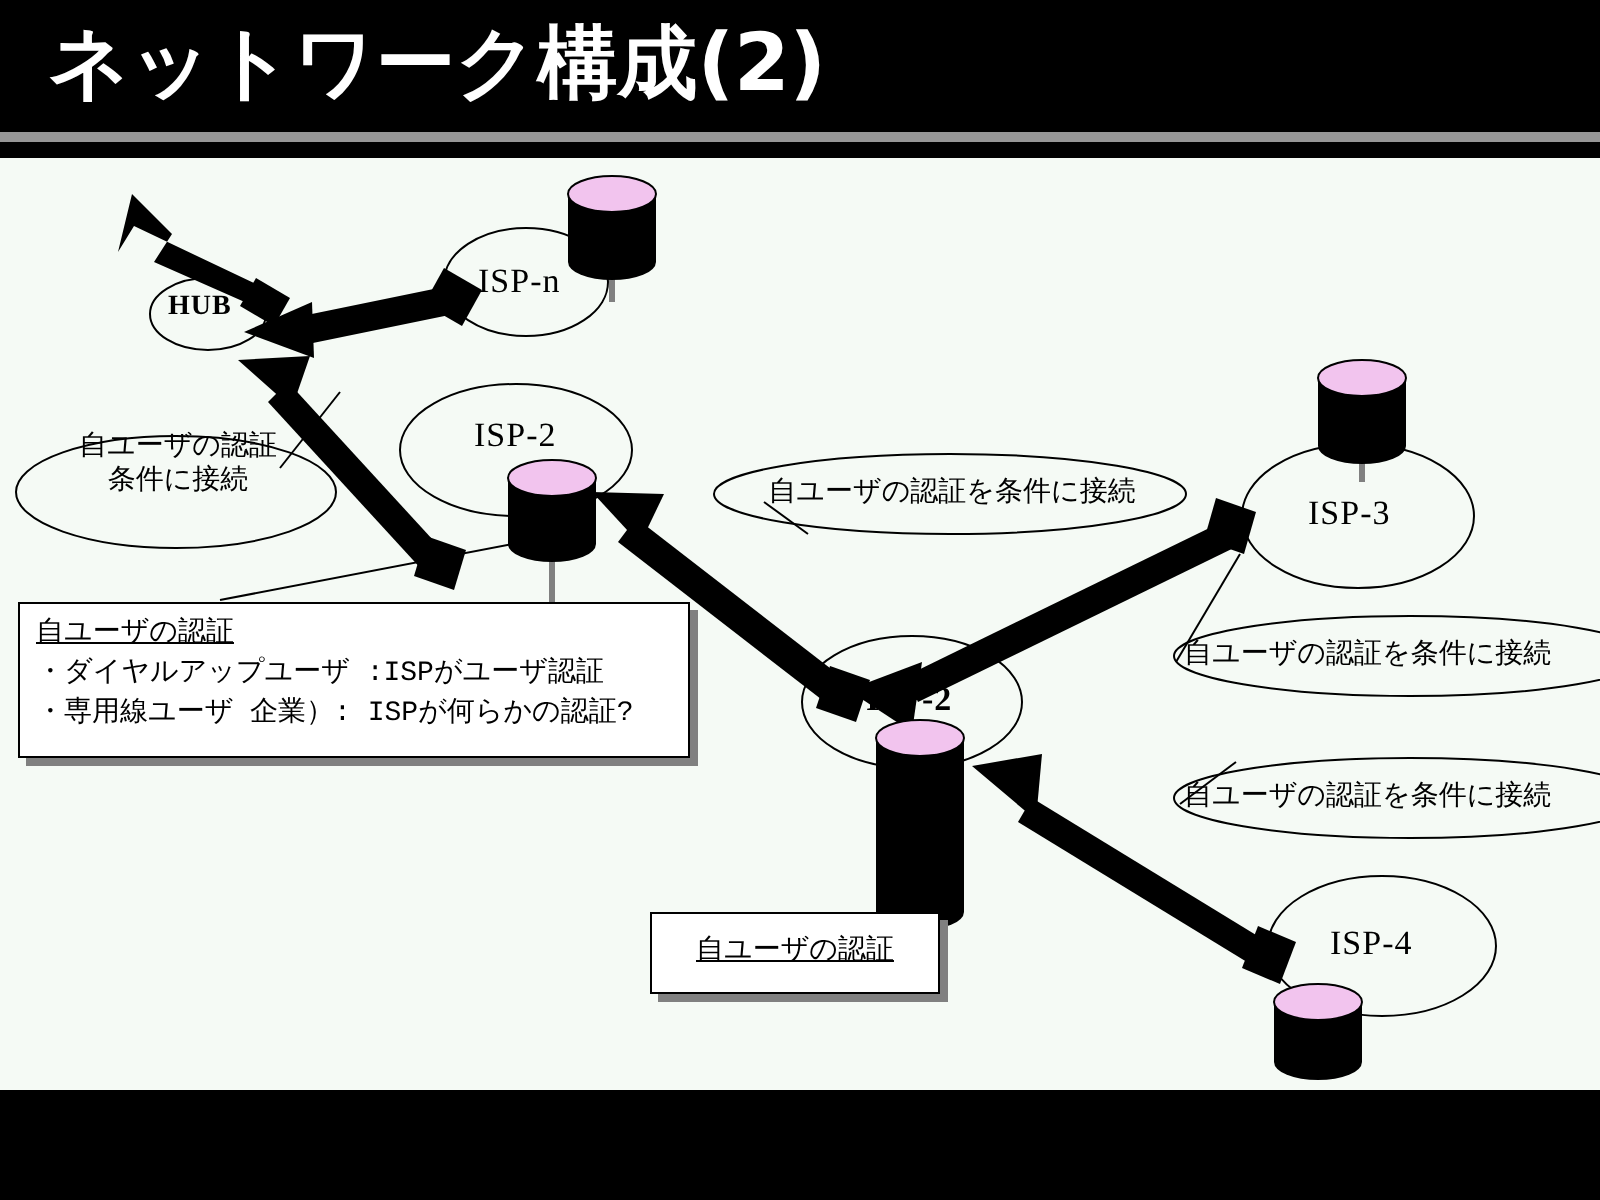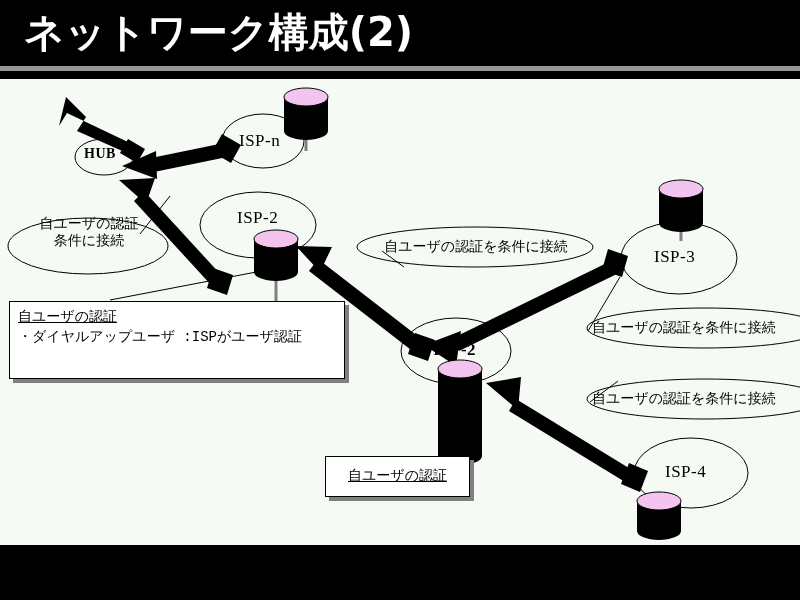--- a/index.html
+++ b/index.html
@@ -239,20 +239,21 @@
   <div class="callout-text" style="left:364px; top:238px; width:224px;">自ユーザの認証を条件に接続</div>
 
   <div class="callout-text" style="left:592px; top:319px; width:224px; text-align:left;">自ユーザの認証を条件に接続</div>
 
   <div class="callout-text" style="left:592px; top:390px; width:224px; text-align:left;">自ユーザの認証を条件に接続</div>
 
   <div class="anno-box" style="left:9px; top:301px; width:336px; height:78px;">
     <div class="anno-inner">
       <span class="anno-title">自ユーザの認証</span>
       <span class="anno-line">・ダイヤルアップユーザ :ISPがユーザ認証</span>
+      <span class="anno-line">・専用線ユーザ 企業）: ISPが何らかの認証?</span>
     </div>
   </div>
 
   <div class="anno-box" style="left:325px; top:456px; width:145px; height:41px;">
     <div class="anno-inner" style="padding-top:9px; text-align:center;">
       <span class="anno-title">自ユーザの認証</span>
     </div>
   </div>
 
   <div class="bottom-band"></div>

